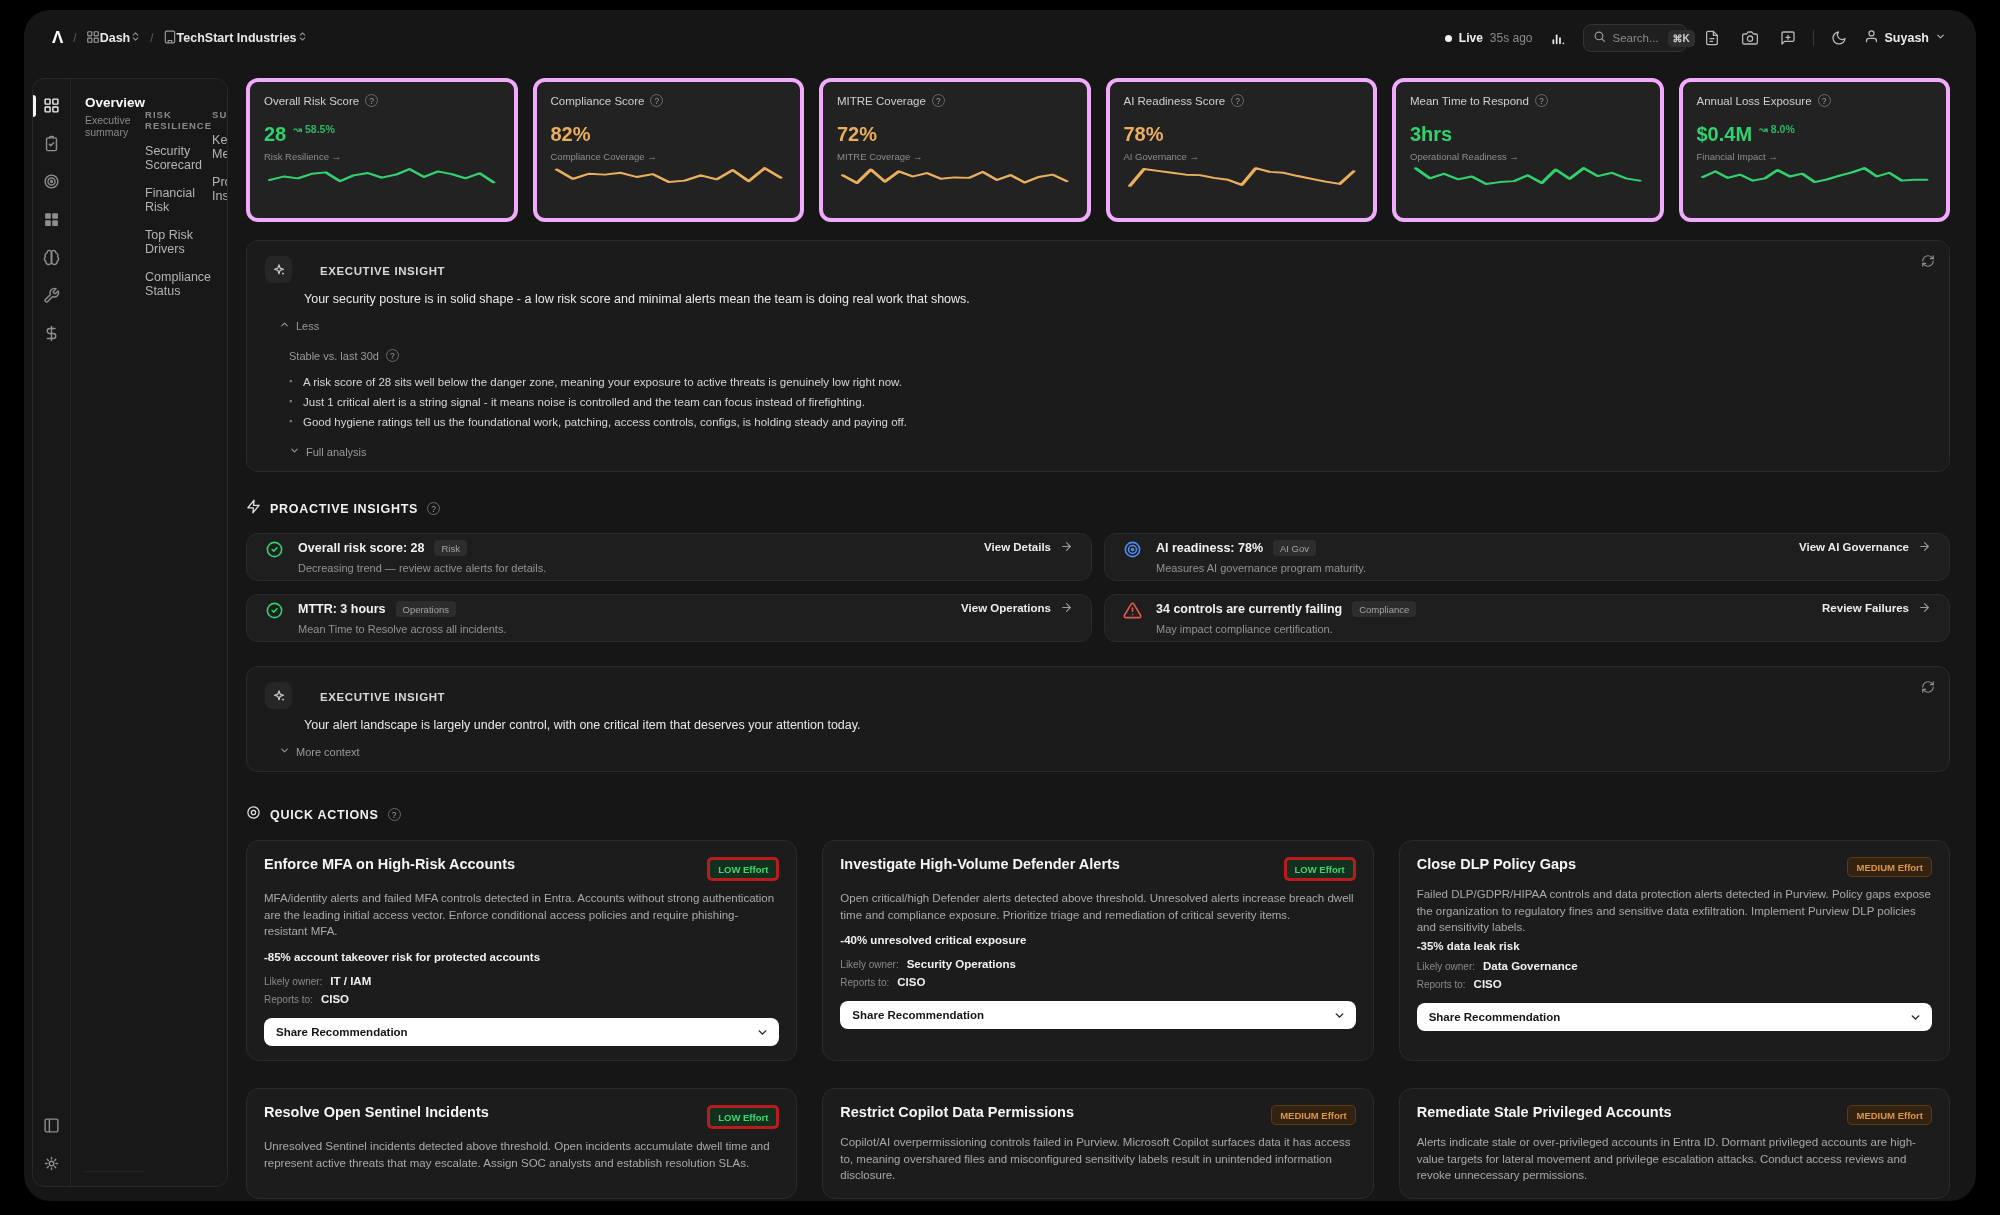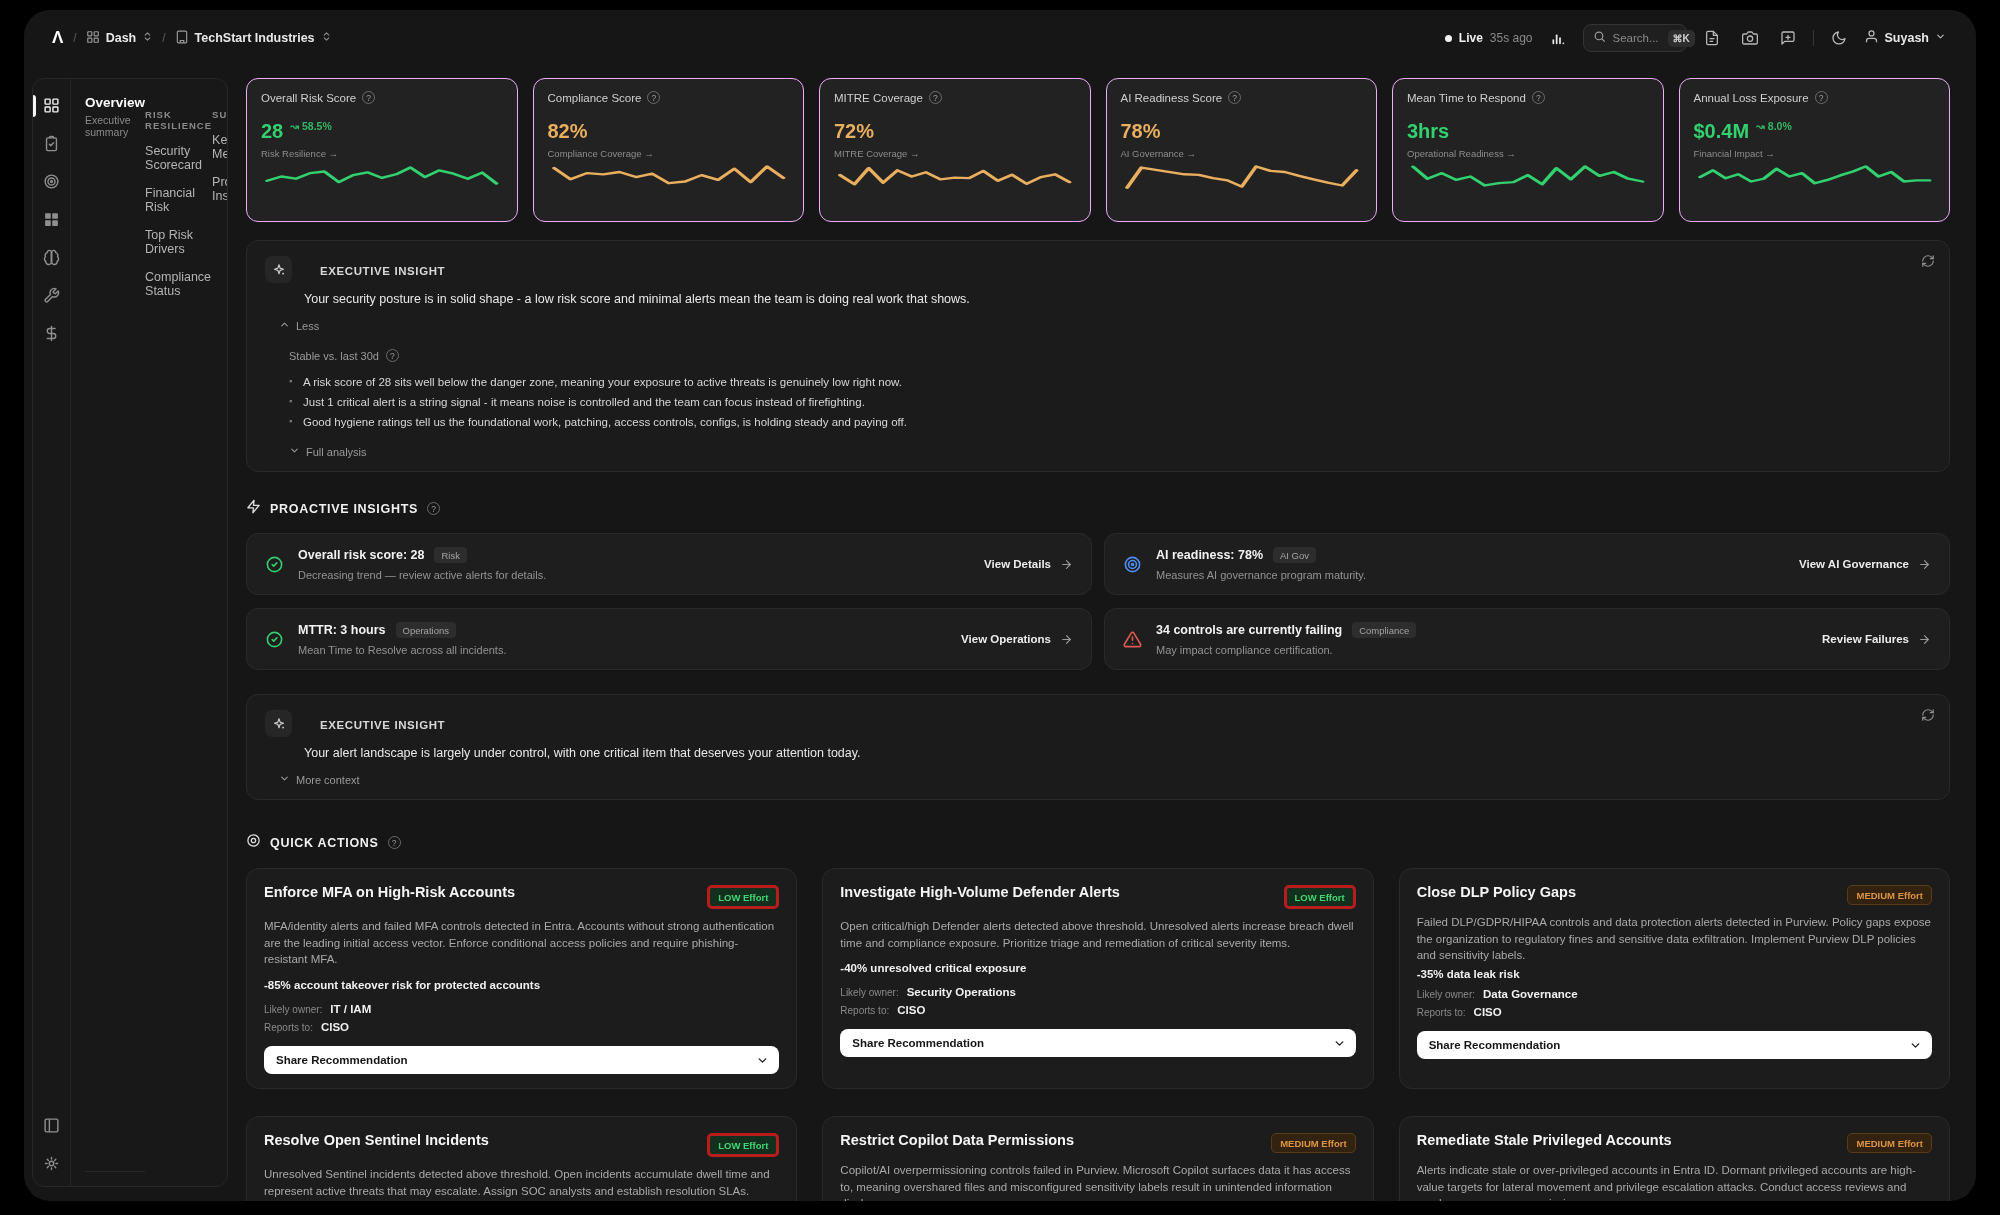--- a/index.html
+++ b/index.html
@@ -7,21 +7,21 @@
     font-family:"Liberation Sans", sans-serif; -webkit-font-smoothing:antialiased; }
   .frame { width:2000px; height:1215px; padding:10px 24px 14px; }
   .app { width:100%; height:100%; background:#161616; border-radius:26px; overflow:hidden;
     display:flex; flex-direction:column; color:#ececec; }
 
   
   .topbar { height:56px; flex:0 0 56px; display:flex; align-items:center; padding:0 30px 0 28px; }
   .crumбs, .crumbs { display:flex; align-items:center; gap:9px; }
   .logo { font-weight:bold; font-size:17px; color:#fff; letter-spacing:1px; }
   .crumb-sep { color:#5a5a5a; font-size:12px; }
-  .crumb { display:flex; align-items:center; gap:6px; color:#e8e8e8; font-size:12.5px; font-weight:bold; cursor:pointer; }
+  .crumb { display:flex; align-items:center; color:#e8e8e8; font-size:12.5px; font-weight:bold; cursor:pointer; }
   .crumb svg { color:#9a9a9a; }
   .topbar-right { margin-left:auto; display:flex; align-items:center; gap:12px; }
   .live { display:flex; align-items:center; gap:7px; font-size:12px; }
   .live-dot { width:7px; height:7px; border-radius:50%; background:#f2f2f2; }
   .live-label { color:#f0f0f0; font-weight:bold; }
   .live-ago { color:#8a8a8a; }
   .searchbox { display:flex; align-items:center; gap:7px; background:#1f1f1f; border:1px solid #343434;
     border-radius:8px; height:28px; padding:0 5px 0 9px; width:104px; }
   .searchbox input { background:transparent; border:0; outline:0; color:#bdbdbd; font-size:11.5px; width:48px;
     font-family:"Liberation Sans", sans-serif; }
@@ -51,21 +51,21 @@
   .nav-overview .t { font-size:13.5px; font-weight:bold; color:#fafafa; }
   .nav-overview .s { font-size:10.5px; color:#8a8a8a; margin-top:4px; }
   .nav-section { margin-top:14px; }
   .nav-label { font-size:9.5px; font-weight:bold; letter-spacing:1px; color:#8a8a8a; margin-bottom:6px; }
   .nav-item { font-size:12.5px; color:#b4b4b4; padding:7px 0; cursor:pointer; border-radius:6px; }
 
   
   .main { flex:1; margin-left:18px; min-width:0; }
 
   .kpi-row { display:grid; grid-template-columns:repeat(6,1fr); gap:15px; }
-  .kpi { background:#222222; border:1px solid #f0abfc; border-radius:12px; padding:12px 14px 27px; height:144px;
+  .kpi { background:#222222; border:4px solid #f0abfc; border-radius:12px; padding:12px 14px 27px; height:144px;
     display:flex; flex-direction:column; }
   .kpi-head { display:flex; align-items:center; gap:6px; font-size:11.5px; color:#cfcfcf; }
   .help { width:13px; height:13px; border-radius:50%; border:1px solid #6b6b6b; color:#9d9d9d; font-size:8.5px;
     display:inline-flex; align-items:center; justify-content:center; flex:0 0 13px; cursor:pointer; }
   .kpi-value-row { display:flex; align-items:flex-start; gap:7px; margin-top:16px; }
   .kpi-value { font-size:20px; font-weight:bold; }
   .kpi-trend { font-size:10.5px; font-weight:bold; opacity:.85; }
   .kpi-link { font-size:9.5px; color:#8d8d8d; margin-top:5px; cursor:pointer; }
   .spark { width:100%; height:60px; margin-top:auto; display:block; }
 
@@ -84,22 +84,22 @@
   .exec-bullets li::before { content:"▪"; position:absolute; left:0; top:4px; color:#7c7c7c; font-size:9px; }
   .refresh-btn { position:absolute; top:13px; right:14px; color:#8f8f8f; cursor:pointer; }
 
   
   .section-head { display:flex; align-items:center; gap:9px; margin-top:27px; }
   .section-head .ttl { font-size:12.5px; font-weight:bold; letter-spacing:.7px; color:#f0f0f0; }
   .section-head svg { color:#e0e0e0; }
 
   
   .insights { margin-top:15px; display:grid; grid-template-columns:1fr 1fr; gap:13px 12px; }
-  .insight { background:#1e1e1e; border:1px solid #2a2a2a; border-radius:12px; padding:13px 18px; display:flex;
-    align-items:center; gap:13px; }
+  .insight { background:#1e1e1e; border:1px solid #2a2a2a; border-radius:12px; padding:6px 18px; display:flex;
+    align-items:flex-start; gap:13px; }
   .insight-icon { flex:0 0 20px; display:flex; }
   .insight-body { flex:1; min-width:0; }
   .insight-top { display:flex; align-items:center; gap:10px; }
   .insight-title { font-size:12.5px; font-weight:bold; color:#f2f2f2; }
   .pill { background:#2d2d2d; color:#a3a3a3; font-size:9.5px; border-radius:4px; padding:2.5px 7px; }
   .insight-desc { font-size:11px; color:#939393; margin-top:6px; }
   .insight-action { display:flex; align-items:center; gap:9px; color:#ececec; font-size:11.5px; font-weight:bold;
     cursor:pointer; white-space:nowrap; }
   .insight-action svg { color:#9a9a9a; }
 

